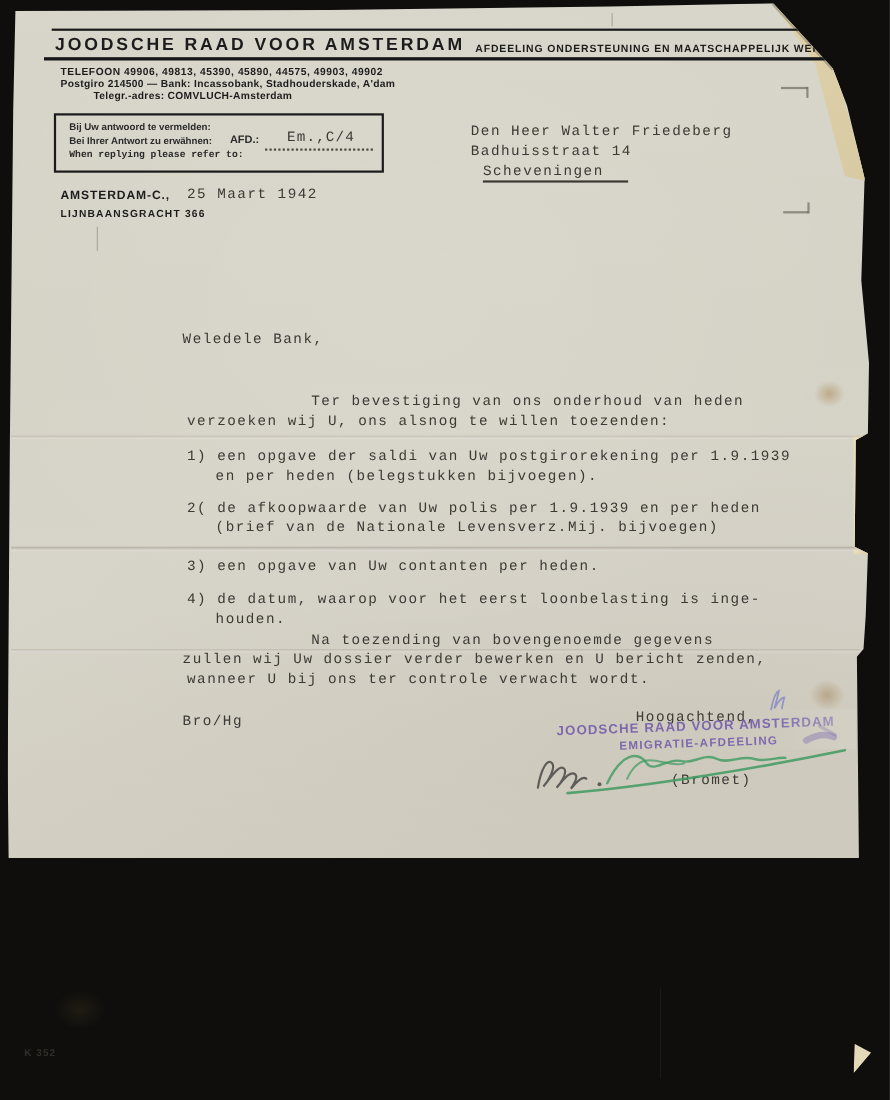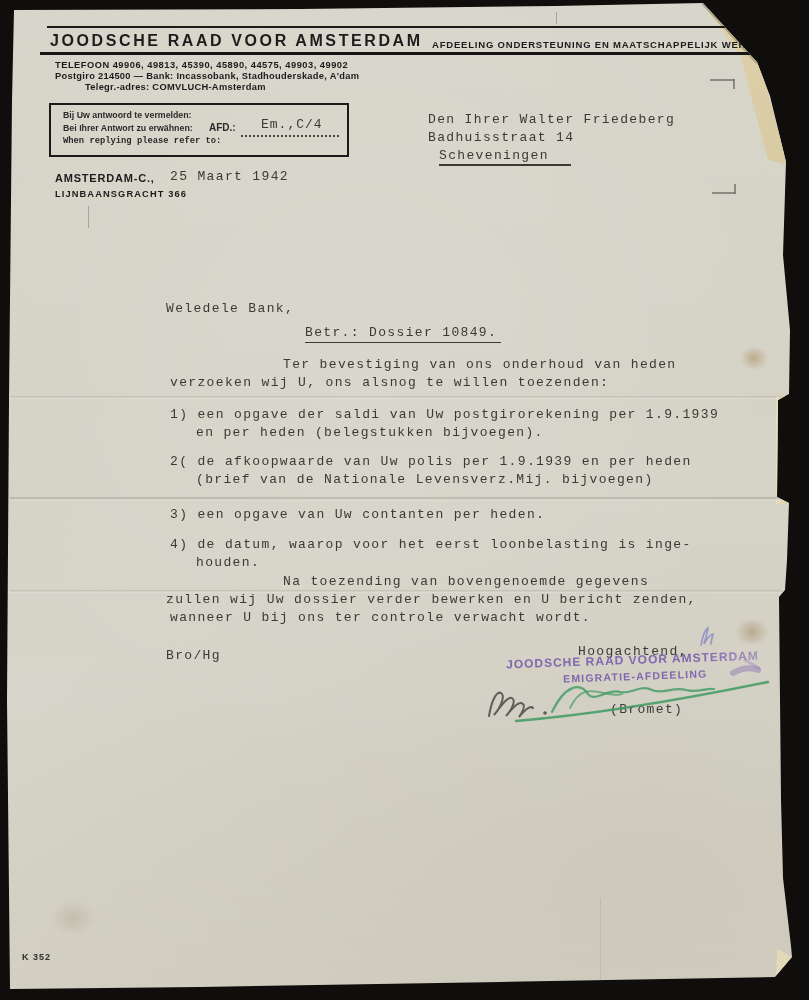--- a/index.html
+++ b/index.html
@@ -4,21 +4,21 @@
 <style>
   html,body{margin:0;padding:0;}
   body{
     width:809px;height:1000px;
     background:#0f0e0c;
     position:relative;overflow:hidden;
     font-family:"Liberation Sans",sans-serif;
   }
   
   #paper{
-    position:absolute;left:0;top:0;width:809px;height:1000px;
+    position:absolute;left:0;top:0;width:809px;height:780px;
     clip-path:polygon(
       14px 10px,300px 9px,555px 6px,703px 3px,
       757px 62px,770px 96px,786px 162px,783px 255px,790px 330px,789px 394px,
       778px 400px,777px 497px,789px 503px,787px 560px,785px 590px,779px 597px,
       781px 800px,783px 878px,791px 946px,792px 957px,775px 977px,
       500px 982px,200px 987px,10px 989px,7px 700px,9px 400px,12px 100px);
     background:
       radial-gradient(90% 70% at 45% 35%, rgba(255,255,255,.10), rgba(0,0,0,0) 60%),
       radial-gradient(120% 50% at 80% 85%, rgba(120,110,90,.08), rgba(0,0,0,0) 70%),
       linear-gradient(180deg,#d8d5ca 0%,#d5d2c6 40%,#d7d4c9 70%,#d2cfc2 100%);
@@ -140,26 +140,25 @@
     <div class="ref-line" id="ref-line-en">When replying please refer to:</div>
     <div id="afd-label">AFD.:</div>
     <div id="afd-dotted"></div>
     <div id="afd-value">Em.,C/4</div>
   </div>
 
   <div class="abs print" id="sender-city">AMSTERDAM-C.,</div>
   <div class="tw" id="letter-date">25 Maart 1942</div>
   <div class="abs print" id="sender-street">LIJNBAANSGRACHT 366</div>
 
-  <div class="tw" id="recipient-line1">Den Ihrer Walter Friedeberg</div>
+  <div class="tw" id="recipient-line1">Den Heer Walter Friedeberg</div>
   <div class="tw" id="recipient-line2">Badhuisstraat 14</div>
   <div class="tw" id="recipient-line3">Scheveningen</div>
 
   <div class="tw" id="salutation">Weledele Bank,</div>
-  <div class="tw" id="subject-line">Betr.: Dossier 10849.</div>
   <div class="tw" style="left:170px;top:375px">verzoeken wij U, ons alsnog te willen toezenden:</div>
   <div class="tw" style="left:283px;top:357px">Ter bevestiging van ons onderhoud van heden</div>
   <div class="tw" style="left:170px;top:407px">1) een opgave der saldi van Uw postgirorekening per 1.9.1939</div>
   <div class="tw" style="left:196px;top:425px">en per heden (belegstukken bijvoegen).</div>
   <div class="tw" style="left:170px;top:454px">2( de afkoopwaarde van Uw polis per 1.9.1939 en per heden</div>
   <div class="tw" style="left:196px;top:472px">(brief van de Nationale Levensverz.Mij. bijvoegen)</div>
   <div class="tw" style="left:170px;top:507px">3) een opgave van Uw contanten per heden.</div>
   <div class="tw" style="left:170px;top:537px">4) de datum, waarop voor het eerst loonbelasting is inge-</div>
   <div class="tw" style="left:196px;top:555px">houden.</div>
   <div class="tw" style="left:283px;top:574px">Na toezending van bovengenoemde gegevens</div>

